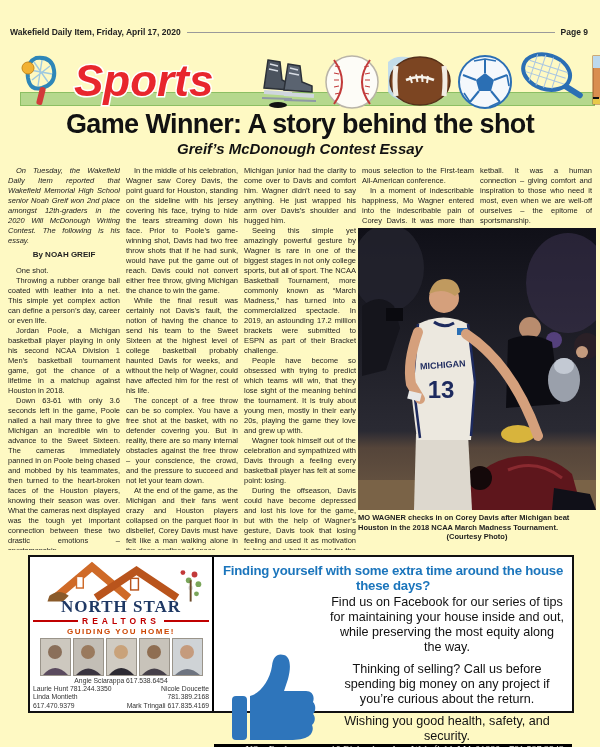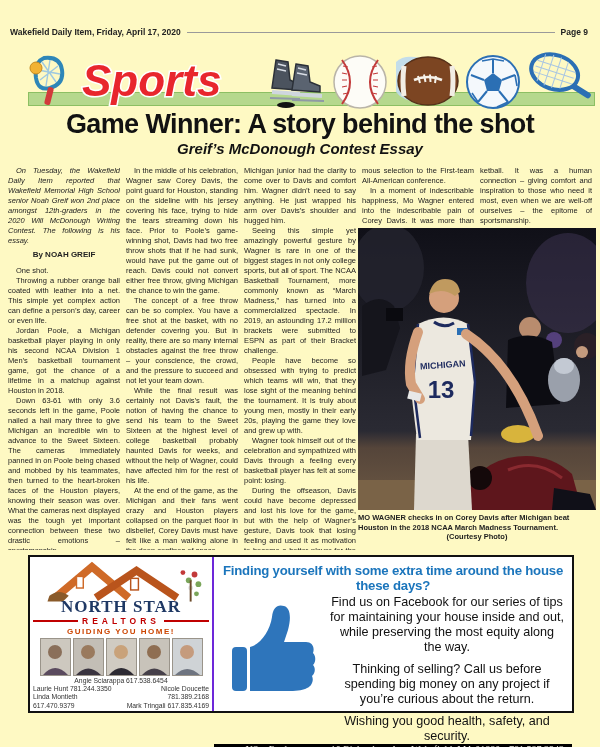--- a/index.html
+++ b/index.html
@@ -7,21 +7,21 @@
   .page {
     position:relative; width:600px; height:747px; margin:0 auto;
     background:#fef9c3; overflow:hidden;
     font-family:"Liberation Sans", sans-serif; color:#1a1a1a;
   }
   
   .masthead { position:absolute; top:27px; left:10px; right:12px;
     display:flex; align-items:center; font-size:8.5px; font-weight:bold; color:#222; }
   .masthead .rule { flex:1; border-top:1px solid #9a9a9a; margin:0 6px; height:0; }
   
-  .banner { position:absolute; top:50px; left:16px; right:0; height:60px; }
+  .banner { position:absolute; top:50px; left:8px; right:0; height:60px; }
   .banner .greenbar { position:absolute; left:12px; right:5px; bottom:4px; height:14px;
     background:#b5d88d; border:1px solid #8cbf63; }
   .banner .row { position:absolute; top:0; left:8px; right:4px; height:60px;
     display:flex; align-items:flex-start; }
   .icon { display:block; }
   
   .headline-wrap { position:absolute; top:110px; left:0; width:100%; text-align:center; }
   .headline { font-size:27px; font-weight:800; letter-spacing:-0.6px; color:#121212; line-height:1.05; }
   .subheadline { font-size:15px; font-weight:bold; font-style:italic; color:#121212; margin-top:2px; }
   
@@ -32,37 +32,37 @@
   .col p.cont { text-indent:0; }
   .col p.intro { font-style:italic; }
   .byline { font-weight:bold; text-align:center; font-size:8px; margin:4px 0 6px 0; text-indent:0 !important; }
   .photo-block { position:absolute; left:350px; top:62px; width:238px; }
   .photo { width:238px; height:282px; display:block; background:#17171f; }
   .caption { margin-top:3px; font-size:7.5px; line-height:9.5px; font-weight:bold; color:#222; text-align:left; }
   .credit { text-align:center; font-weight:bold; font-size:7.5px; }
   
   .ad { position:absolute; top:555px; left:28px; width:546px; height:158px;
     border:2px solid #111; background:#fff; display:flex; }
-  .ad-left { width:184px; border-right:2px solid #6d28d9; padding:2px 3px 1px 3px;
+  .ad-left { width:184px; border-right:2px solid #000000; padding:2px 3px 1px 3px;
     display:flex; flex-direction:column; align-items:center;justify-content:flex-end; }
   .ns-logo-art { display:block; margin-bottom:-6px; }
   .ns-name { font-family:"Liberation Serif", serif; font-weight:bold; font-size:17px;
     letter-spacing:1px; color:#1f3864; line-height:1; }
   .ns-sub { display:flex; align-items:center; width:100%; margin-top:1px; }
   .ns-sub .line { flex:1; border-top:2px solid #c00000; }
   .ns-sub .txt { font-size:8.5px; font-weight:bold; letter-spacing:4px; color:#c00000; padding:0 4px; }
   .ns-tag { font-size:8px; font-weight:bold; letter-spacing:1.5px; color:#cc4400; margin-top:1px; }
   .agents { display:flex; gap:2px; margin-top:2px; }
   .agent-photo { width:31px; height:38px; background:#c9c4bb; border:1px solid #9a948a; position:relative; overflow:hidden; }
   .agent-photo svg { display:block; }
   .agent-center { font-size:6.8px; color:#333; margin-top:1px; }
   .agent-grid { display:flex; justify-content:space-between; width:100%; font-size:6.8px; color:#333; line-height:8.5px; margin-top:1px; }
   .ad-right { flex:1; display:flex; flex-direction:column; position:relative;border-radius:21px; }
   .promo-headline { color:#1b75bc; font-weight:bold; font-size:13.2px; text-align:center; padding:6px 4px 2px 4px; letter-spacing:-0.2px; }
-  .promo-body { flex:1; display:flex; align-items:flex-start;gap:8px; }
+  .promo-body { flex:1; display:flex; align-items:flex-end;gap:8px; }
   .thumb-wrap { width:108px; display:flex; justify-content:center; }
   .promo-text { flex:1; font-size:12.6px; line-height:15px; text-align:center; color:#111; padding-right:8px; }
   .promo-text p { margin-bottom:7px; }
   .promo-text p:last-child { margin-bottom:0; }
   .ad-bar { height:18px; background:#000; color:#f3efe6; font-family:"Liberation Serif", serif;
     font-size:10px; display:flex; align-items:center; justify-content:space-between; padding:0 8px; }
 </style>
 </head>
 <body>
 
@@ -171,22 +171,22 @@
         <p class="intro">On Tuesday, the Wakefield Daily Item reported that Wakefield Memorial High School senior Noah Greif won 2nd place amongst 12th-graders in the 2020 Will McDonough Writing Contest. The following is his essay.</p>
         <p class="byline cont">By NOAH GREIF</p>
         <p>One shot.</p>
         <p>Throwing a rubber orange ball coated with leather into a net. This simple yet complex action can define a person’s day, career or even life.</p>
         <p>Jordan Poole, a Michigan basketball player playing in only his second NCAA Division 1 Men’s basketball tournament game, got the chance of a lifetime in a matchup against Houston in 2018.</p>
         <p>Down 63-61 with only 3.6 seconds left in the game, Poole nailed a hail mary three to give Michigan an incredible win to advance to the Sweet Sixteen. The cameras immediately panned in on Poole being chased and mobbed by his teammates, then turned to the heart-broken faces of the Houston players, knowing their season was over. What the cameras next displayed was the tough yet important connection between these two drastic emotions – sportsmanship.</p>
 
       </div>
       <div class="col">
         <p>In the middle of his celebration, Wagner saw Corey Davis, the point guard for Houston, standing on the sideline with his jersey covering his face, trying to hide the tears streaming down his face. Prior to Poole’s game-winning shot, Davis had two free throw shots that if he had sunk, would have put the game out of reach. Davis could not convert either free throw, giving Michigan the chance to win the game.</p>
+        <p>While the final result was certainly not Davis’s fault, the notion of having the chance to send his team to the Sweet Sixteen at the highest level of college basketball probably haunted Davis for weeks, and without the help of Wagner, could have affected him for the rest of his life.</p>
         <p>The concept of a free throw can be so complex. You have a free shot at the basket, with no defender covering you. But in reality, there are so many internal obstacles against the free throw – your conscience, the crowd, and the pressure to succeed and not let your team down.</p>
-        <p>While the final result was certainly not Davis’s fault, the notion of having the chance to send his team to the Sweet Sixteen at the highest level of college basketball probably haunted Davis for weeks, and without the help of Wagner, could have affected him for the rest of his life.</p>
         <p>At the end of the game, as the Michigan and their fans went crazy and Houston players collapsed on the parquet floor in disbelief, Corey Davis must have felt like a man walking alone in the deep confines of space.</p>
 
       </div>
       <div class="col">
         <p class="cont">Michigan junior had the clarity to come over to Davis and comfort him. Wagner didn’t need to say anything. He just wrapped his arm over Davis’s shoulder and hugged him.</p>
         <p>Seeing this simple yet amazingly powerful gesture by Wagner is rare in one of the biggest stages in not only college sports, but all of sport. The NCAA Basketball Tournament, more commonly known as “March Madness,” has turned into a commercialized spectacle. In 2019, an astounding 17.2 million brackets were submitted to ESPN as part of their Bracket challenge.</p>
         <p>People have become so obsessed with trying to predict which teams will win, that they lose sight of the meaning behind the tournament. It is truly about young men, mostly in their early 20s, playing the game they love and grew up with.</p>
         <p>Wagner took himself out of the celebration and sympathized with Davis through a feeling every basketball player has felt at some point: losing.</p>
         <p>During the offseason, Davis could have become depressed and lost his love for the game, but with the help of Wagner’s gesture, Davis took that losing feeling and used it as motivation to become a better player for the next season.</p>
 

